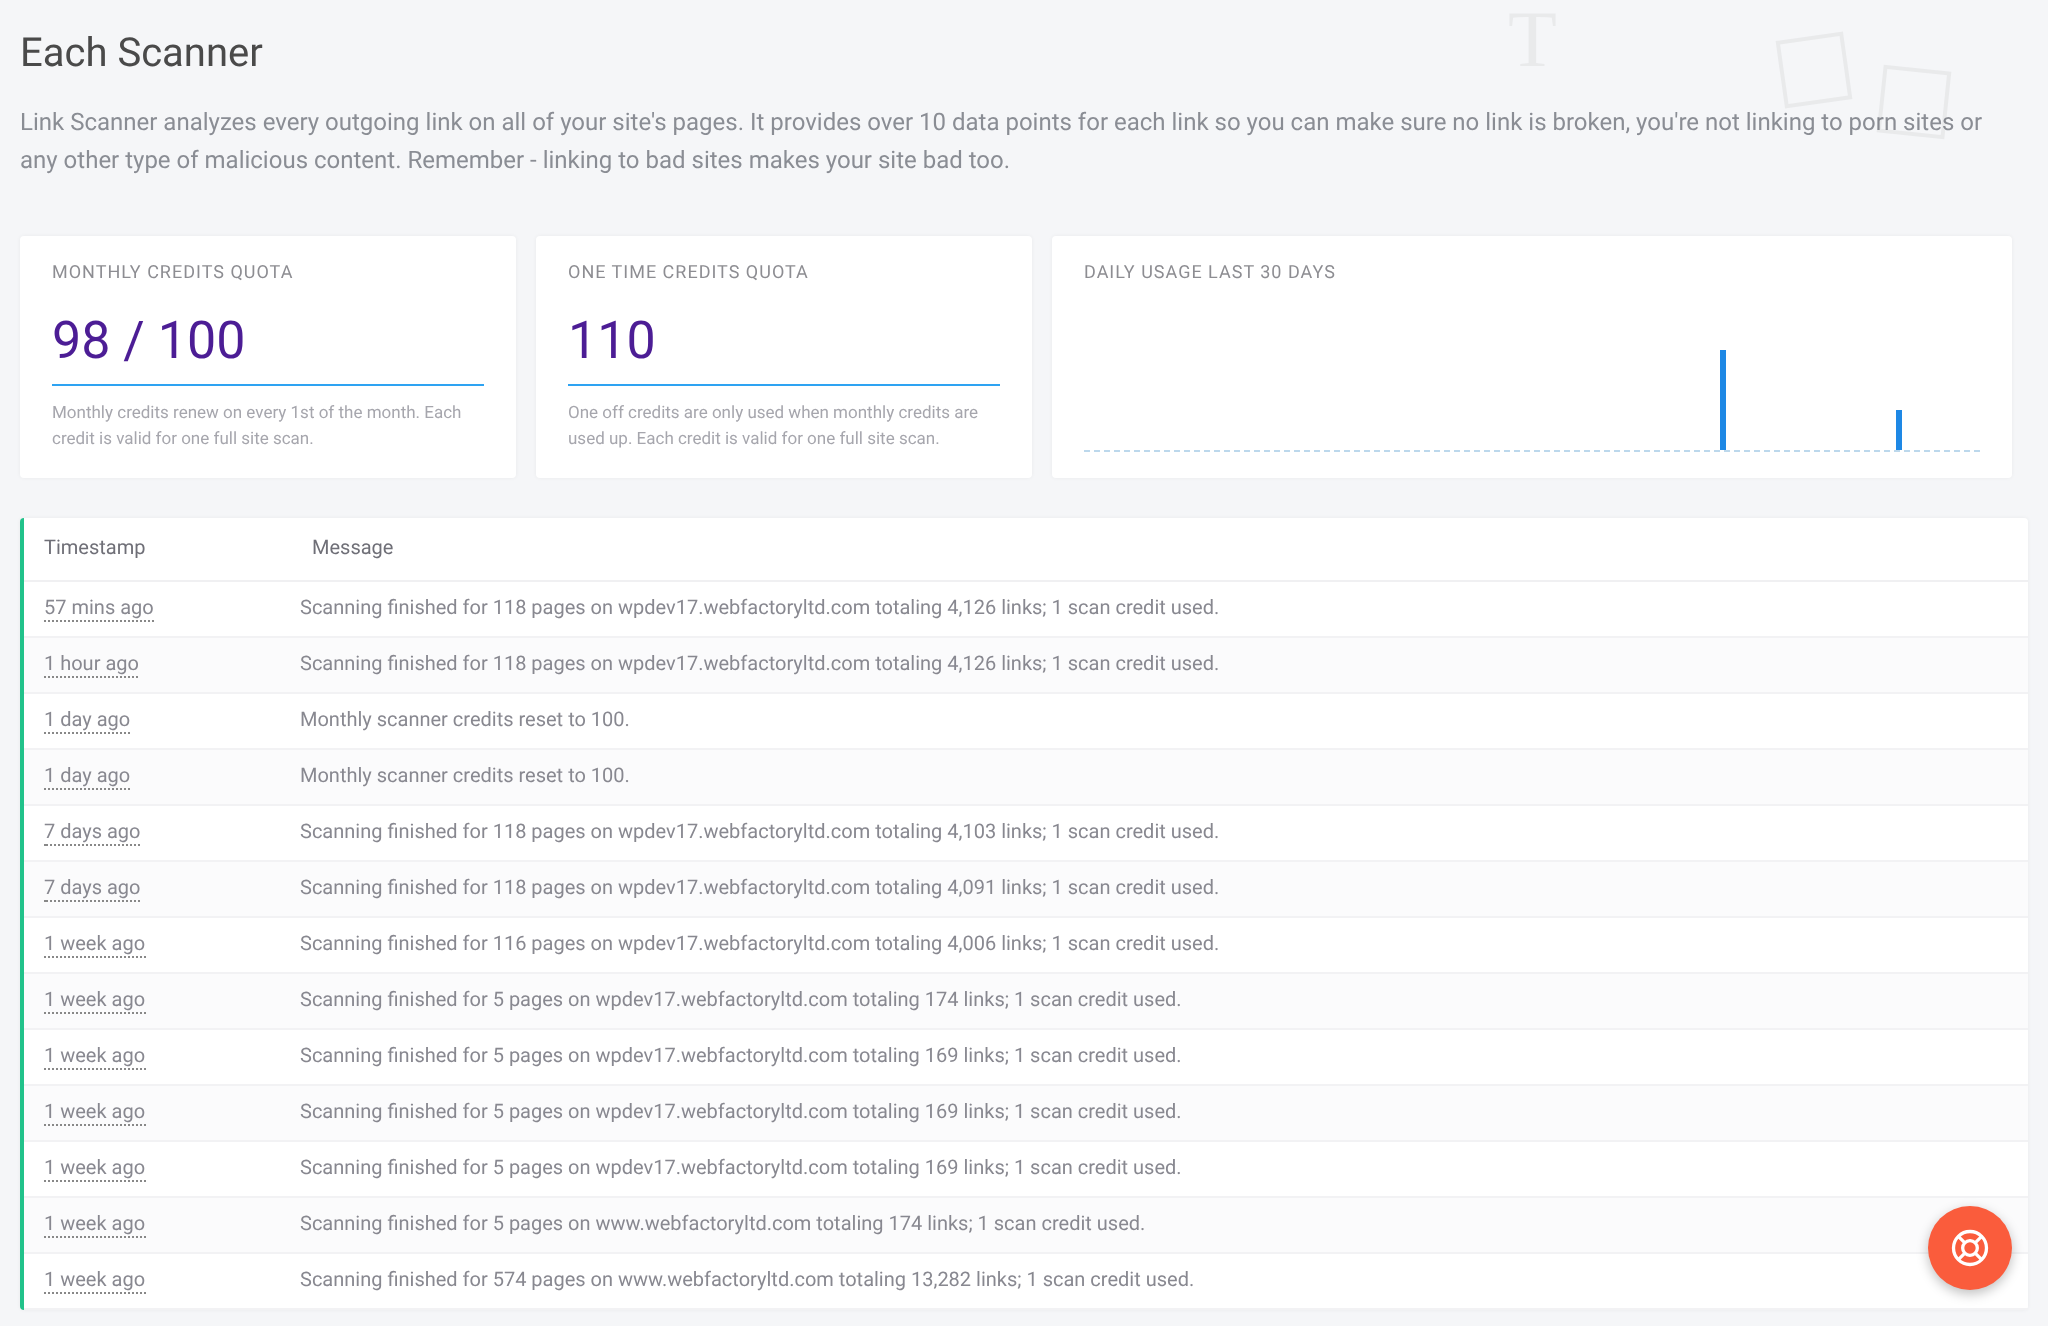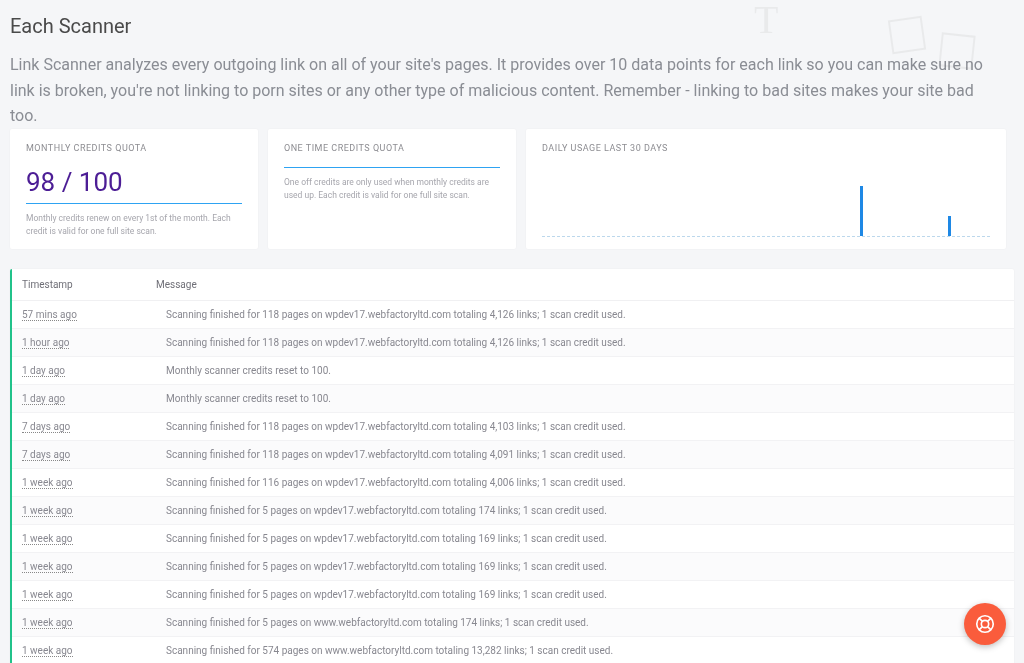--- a/index.html
+++ b/index.html
@@ -15,23 +15,24 @@
   .page {
     padding: 14px 10px 0 10px;
   }
   h1.page-title {
     font-size: 20px;
     font-weight: 400;
     color: #4a4a4a;
     margin-bottom: 14px;
   }
   p.page-desc {
-    font-size: 16px;
+    font-size: 12px;
     color: #8a8d94;
     line-height: 1.6;
+    margin-bottom: 28px;
     max-width: 990px;
   }
   .cards-row {
     display: flex;
     gap: 10px;
     margin-bottom: 20px;
   }
   .card {
     background: #fff;
     padding: 14px 16px 12px 16px;
@@ -90,21 +91,21 @@
   th {
     text-align: left;
     font-weight: 400;
     padding: 10px 14px;
     color: #6f6f77;
     font-size: 10px;
     border-bottom: 1px solid #f0f0f2;
   }
   th.ts, td.ts { width: 130px; padding-left: 10px; }
   td {
-    padding: 8px 24px;
+    padding: 8px 8px;
     border-bottom: 1px solid #f2f2f4;
     color: #888890;
   }
   td.ts span {
     border-bottom: 1px dotted #888;
     cursor: default;
   }
   tbody tr:nth-child(even) { background: #fbfbfc; }
 
   
@@ -159,20 +160,21 @@
   <div class="cards-row">
     <div class="card">
       <div class="card-label">MONTHLY CREDITS QUOTA</div>
       <div class="card-value">98 / 100</div>
       <div class="card-underline"></div>
       <div class="card-hint">Monthly credits renew on every 1st of the month. Each credit is valid for one full site scan.</div>
     </div>
 
     <div class="card">
       <div class="card-label">ONE TIME CREDITS QUOTA</div>
+      <div class="card-value">110</div>
       <div class="card-underline"></div>
       <div class="card-hint">One off credits are only used when monthly credits are used up. Each credit is valid for one full site scan.</div>
     </div>
 
     <div class="card wide">
       <div class="card-label">DAILY USAGE LAST 30 DAYS</div>
       <div class="chart-area" id="chart">
           <div class="chart-bar" style="left: 318px; height: 50px;"></div>
           <div class="chart-bar" style="left: 406px; height: 20px;"></div>
         </div>

